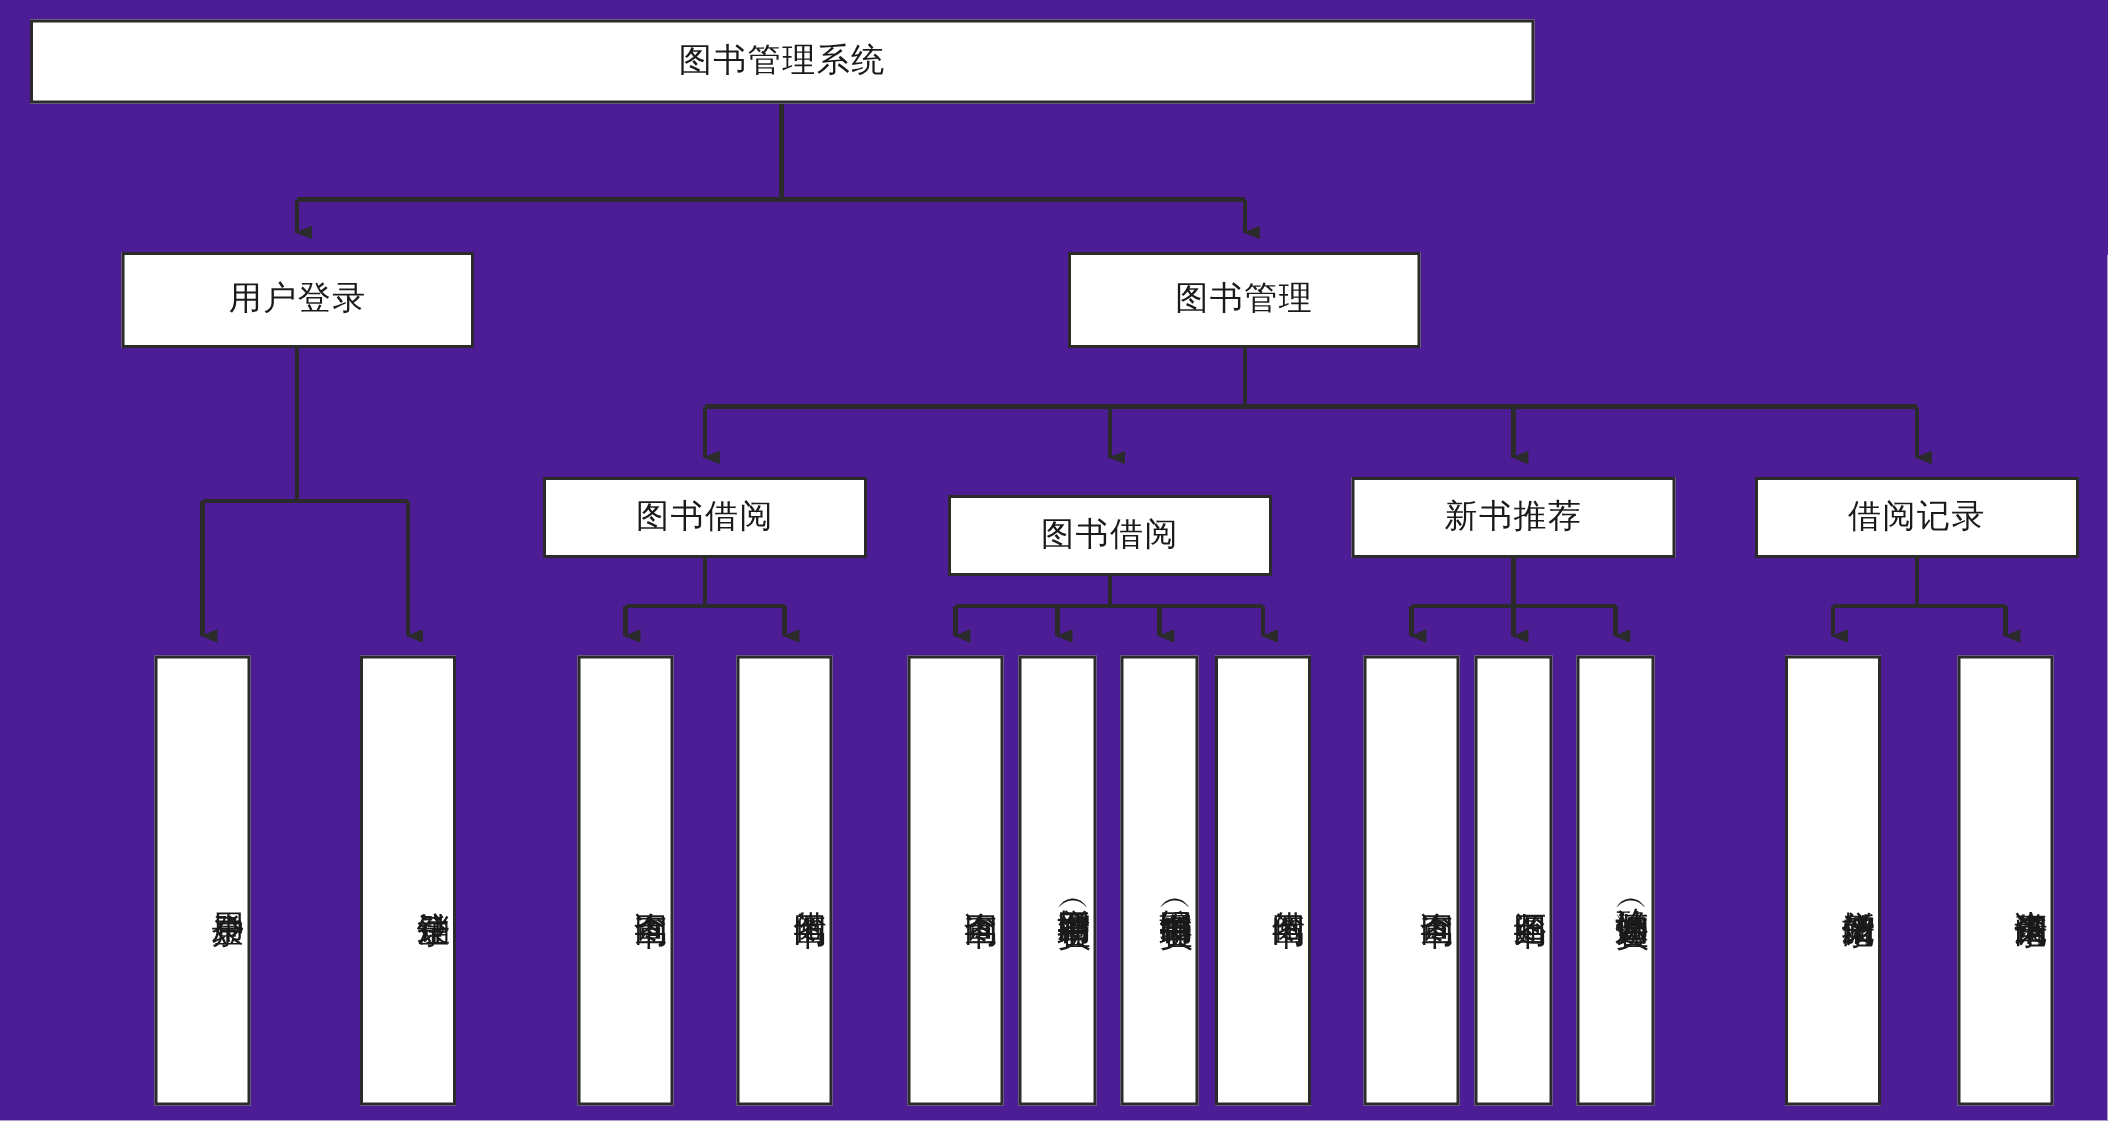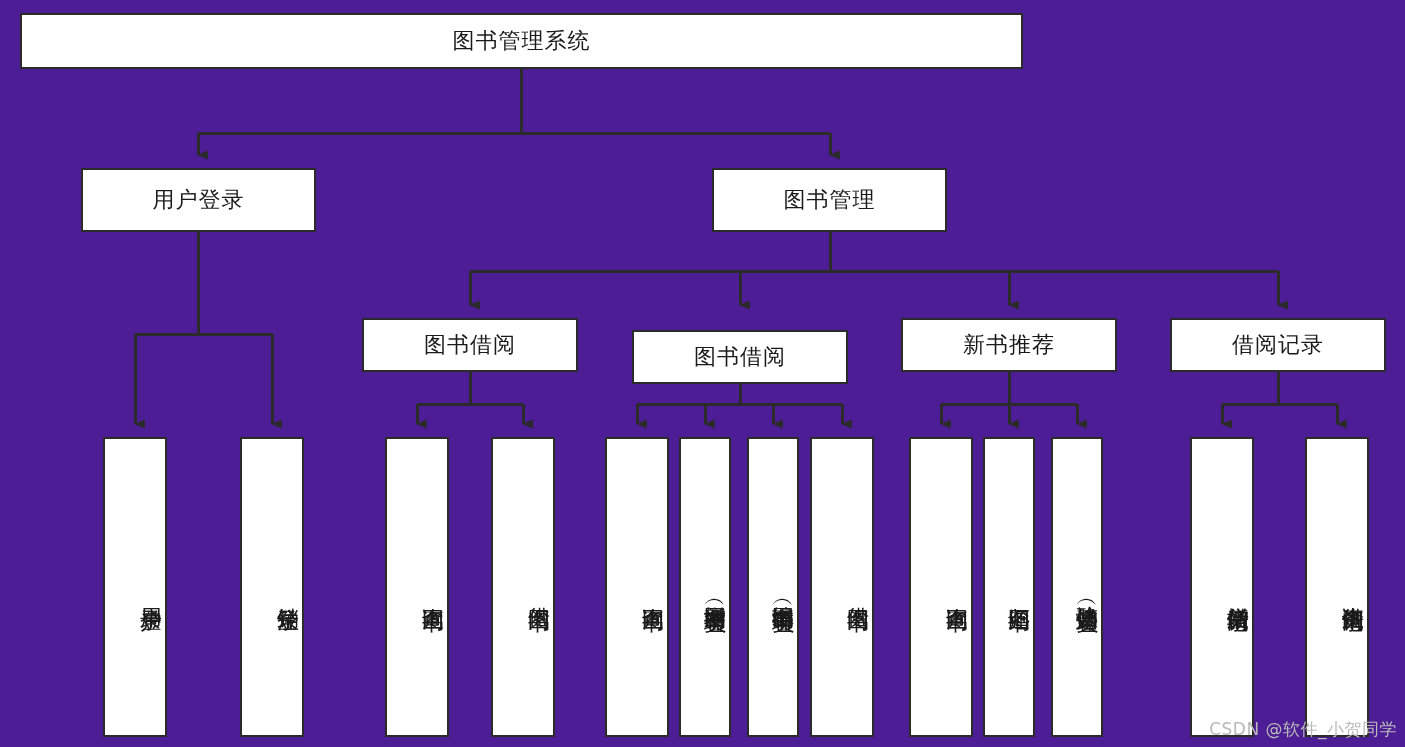--- a/index.html
+++ b/index.html
@@ -186,15 +186,14 @@
     <span class="vlabel">确认归还（管理员）</span>
   </div>
 
   <div class="node node-v" style="left:1190px; top:437px; width:64px; height:300px;">
     <span class="vlabel">新增借阅记录</span>
   </div>
   <div class="node node-v" style="left:1305px; top:437px; width:64px; height:300px;">
     <span class="vlabel">查询借阅记录</span>
   </div>
 
-  <div class="watermark">CSDN @软件_小贺同学</div>
 
 </div>
 
 </body></html>

